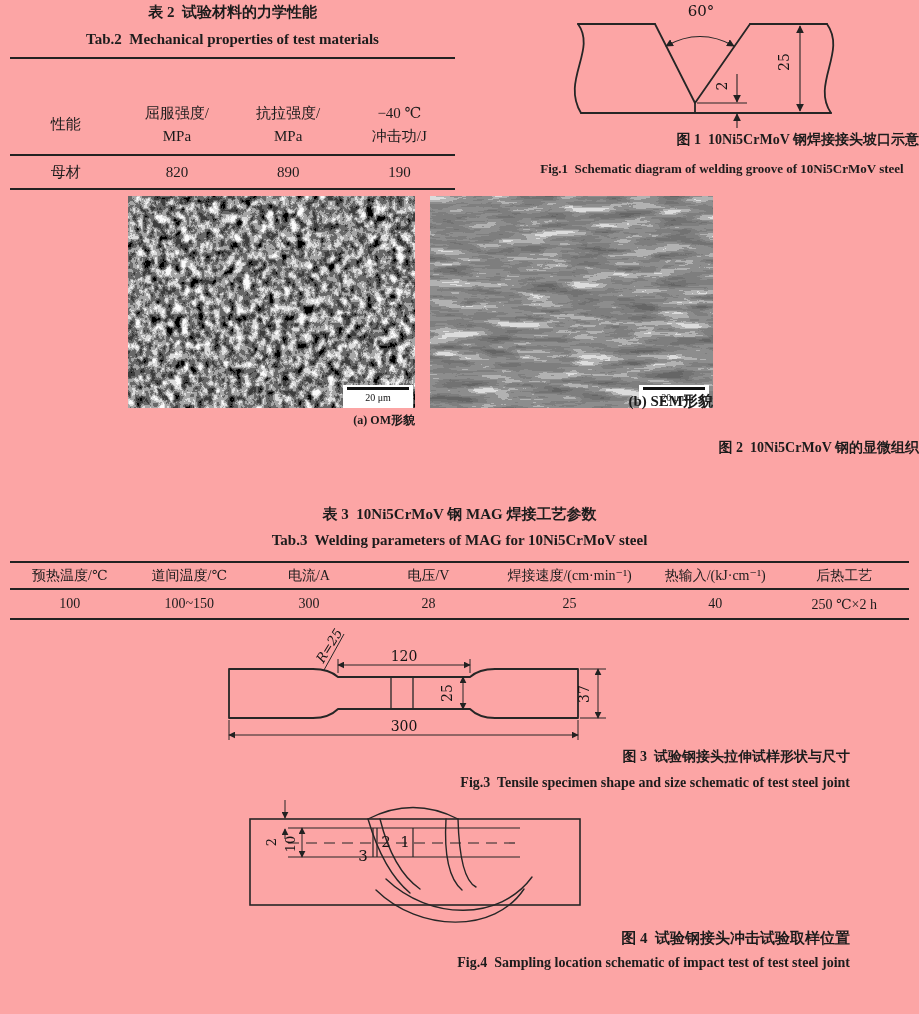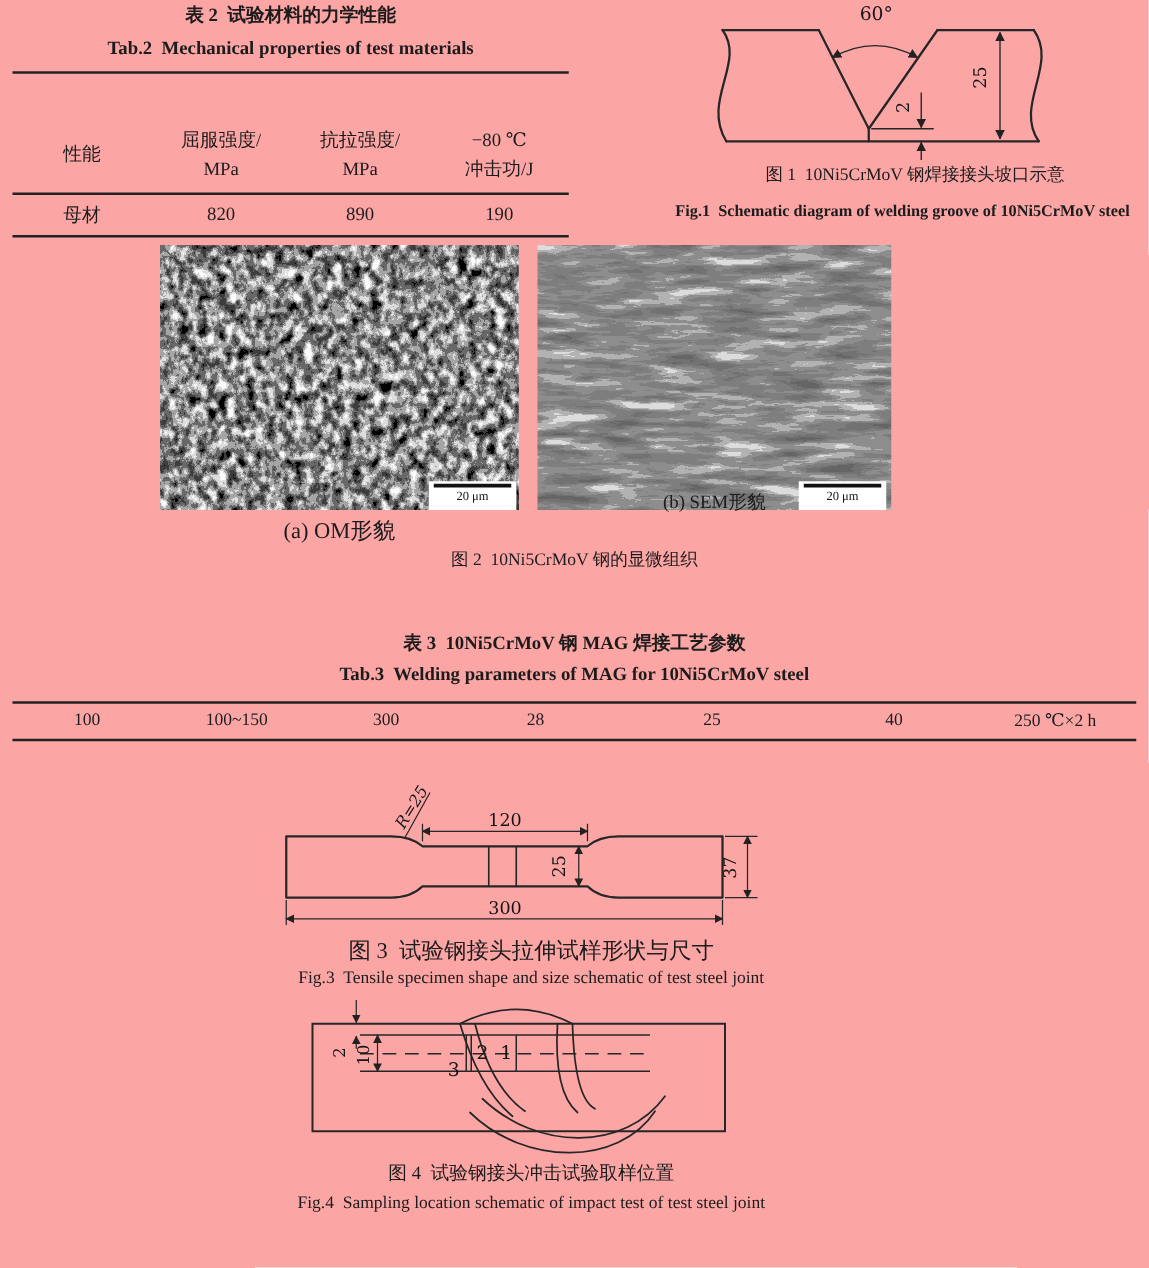--- a/index.html
+++ b/index.html
@@ -1,21 +1,21 @@
 <!DOCTYPE html>
 <html><head>
 <meta charset="utf-8">
 <style>
   html,body{margin:0;padding:0;background:#fff;}
   .page{position:relative;width:919px;height:1014px;background:#fca5a5;overflow:hidden;
         font-family:"Liberation Serif","DejaVu Serif",serif;color:#1c1c1c;}
   .abs{position:absolute;}
   .pre{white-space:pre;}
   .ttl{font-weight:bold;font-size:15px;text-align:center;}
-  .cap{font-weight:normal;font-size:14px;text-align:center;}
+  .cap{font-weight:bold;font-size:14px;text-align:right;}
   .cap-sm{font-weight:bold;font-size:13px;text-align:center;}
   
   .t2{left:10px;top:57px;width:445px;border-top:2px solid #222;border-bottom:2px solid #222;}
   .t2-head{display:flex;align-items:center;height:61px;border-bottom:2px solid #222;box-sizing:border-box;margin-top:36px;}
   .t2col{flex:1;text-align:center;font-size:15px;line-height:23px;}
   .t2-row{display:flex;align-items:center;height:32px;font-size:15px;}
   .t2-row>div{flex:1;text-align:center;}
   
   .t3{left:10px;top:561px;width:899px;border-top:2px solid #222;border-bottom:2px solid #222;}
   .t3-head{display:flex;align-items:center;height:27px;border-bottom:2px solid #222;box-sizing:border-box;font-size:14px;}
@@ -46,21 +46,21 @@
       </div>
       <div class="t2col">
         <div>屈服强度/</div>
         <div>MPa</div>
       </div>
       <div class="t2col">
         <div>抗拉强度/</div>
         <div>MPa</div>
       </div>
       <div class="t2col">
-        <div>−80 ℃</div>
+        <div>−40 ℃</div>
         <div>冲击功/J</div>
       </div>
     </div>
     <div class="t2-row">
       <div>母材</div>
       <div>820</div>
       <div>890</div>
       <div>190</div>
     </div>
   </div>
@@ -125,28 +125,37 @@
         </feComponentTransfer>
       </filter>
     </defs>
     <rect width="283" height="212" fill="#2e2e2e" filter="url(#fSEM)"></rect>
   </svg>
   <div class="sbar" style="left:639px;top:385px">
     <div class="sbar-line"></div>
     <div class="sbar-text">20 μm</div>
   </div>
 
-  <div class="abs cap pre" style="left:128px;top:412px;width:287px;font-size:18px">(a) OM形貌</div>
+  <div class="abs cap pre" style="left:128px;top:412px;width:287px;font-size:12px">(a) OM形貌</div>
   <div class="abs cap pre" style="left:430px;top:392px;width:283px;font-size:15px">(b) SEM形貌</div>
   <div class="abs cap pre" style="left:0;top:439px;width:919px">图 2  10Ni5CrMoV 钢的显微组织</div>
 
   <div class="abs ttl pre" style="left:0;top:505px;width:919px">表 3  10Ni5CrMoV 钢 MAG 焊接工艺参数</div>
   <div class="abs ttl pre" style="left:0;top:532px;width:919px">Tab.3  Welding parameters of MAG for 10Ni5CrMoV steel</div>
 
   <div class="abs t3">
+    <div class="t3-head">
+      <div class="t3c w1">预热温度/℃</div>
+      <div class="t3c w2">道间温度/℃</div>
+      <div class="t3c w3">电流/A</div>
+      <div class="t3c w4">电压/V</div>
+      <div class="t3c w5">焊接速度/(cm·min⁻¹)</div>
+      <div class="t3c w6">热输入/(kJ·cm⁻¹)</div>
+      <div class="t3c w7">后热工艺</div>
+    </div>
     <div class="t3-row">
       <div class="t3c w1">100</div>
       <div class="t3c w2">100~150</div>
       <div class="t3c w3">300</div>
       <div class="t3c w4">28</div>
       <div class="t3c w5">25</div>
       <div class="t3c w6">40</div>
       <div class="t3c w7">250 ℃×2 h</div>
     </div>
   </div>
@@ -174,21 +183,21 @@
       <path d="M385,90 H411"></path>
       <path d="M403,41 V90" marker-start="url(#aF3)" marker-end="url(#aF3)"></path>
       <path d="M149,6 L129,42"></path>
     </g>
     <text x="209" y="33" font-size="14" text-anchor="middle">120</text>
     <text x="257" y="65" font-size="14" text-anchor="middle" transform="rotate(-90 257 65)">25</text>
     <text x="209" y="103" font-size="14" text-anchor="middle">300</text>
     <text x="394" y="66" font-size="14" text-anchor="middle" transform="rotate(-90 394 66)">37</text>
     <text x="138" y="20" font-size="13" font-style="italic" text-anchor="middle" transform="rotate(-58 138 20)">R=25</text>
   </svg>
-  <div class="abs cap pre" style="left:0;top:748px;width:850px;font-size:18px">图 3  试验钢接头拉伸试样形状与尺寸</div>
+  <div class="abs cap pre" style="left:0;top:748px;width:850px;font-size:14px">图 3  试验钢接头拉伸试样形状与尺寸</div>
   <div class="abs cap pre" style="left:0;top:775px;width:850px">Fig.3  Tensile specimen shape and size schematic of test steel joint</div>
 
   <svg class="abs" style="left:240px;top:793px" width="372" height="136" viewBox="0 0 372 136">
     <defs>
       <marker id="aF4" viewBox="0 0 10 10" refX="9" refY="5" markerWidth="7" markerHeight="7" orient="auto-start-reverse">
         <path d="M0,0 L10,5 L0,10 z" fill="#222"></path>
       </marker>
     </defs>
     <rect x="10" y="26" width="330" height="86" stroke="#262626" stroke-width="1.6" fill="none"></rect>
     <g stroke="#262626" stroke-width="1.4" fill="none" stroke-linecap="round">

